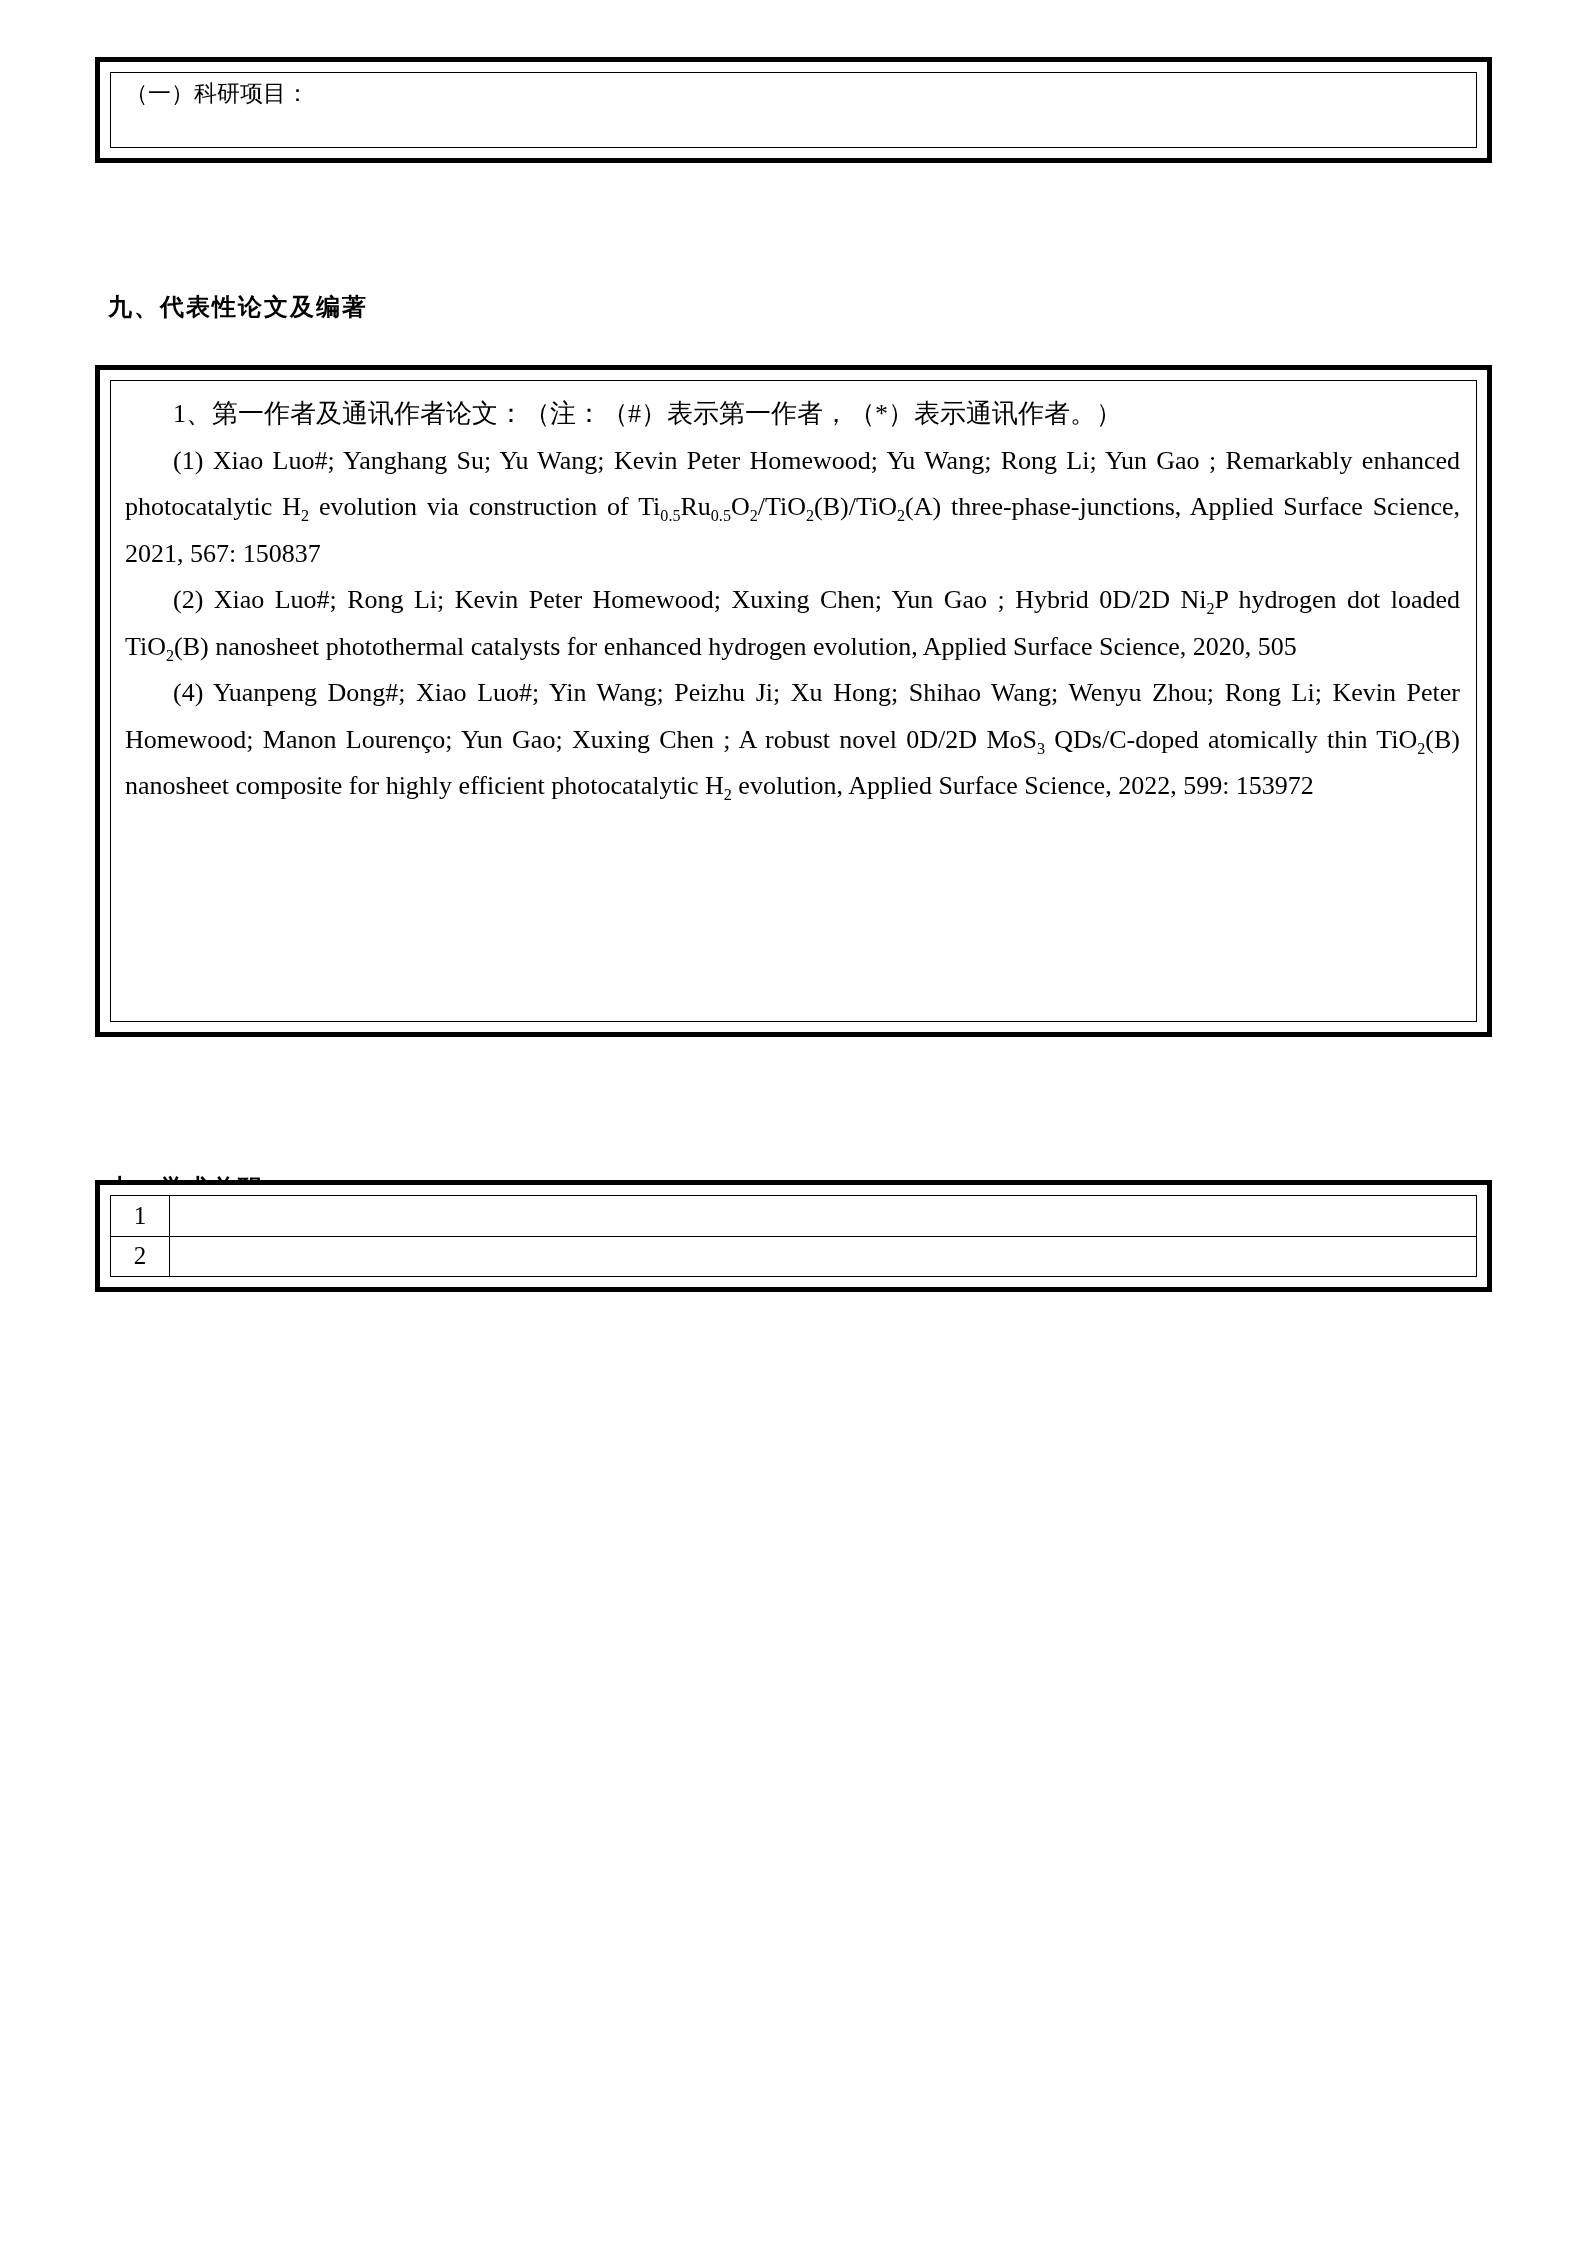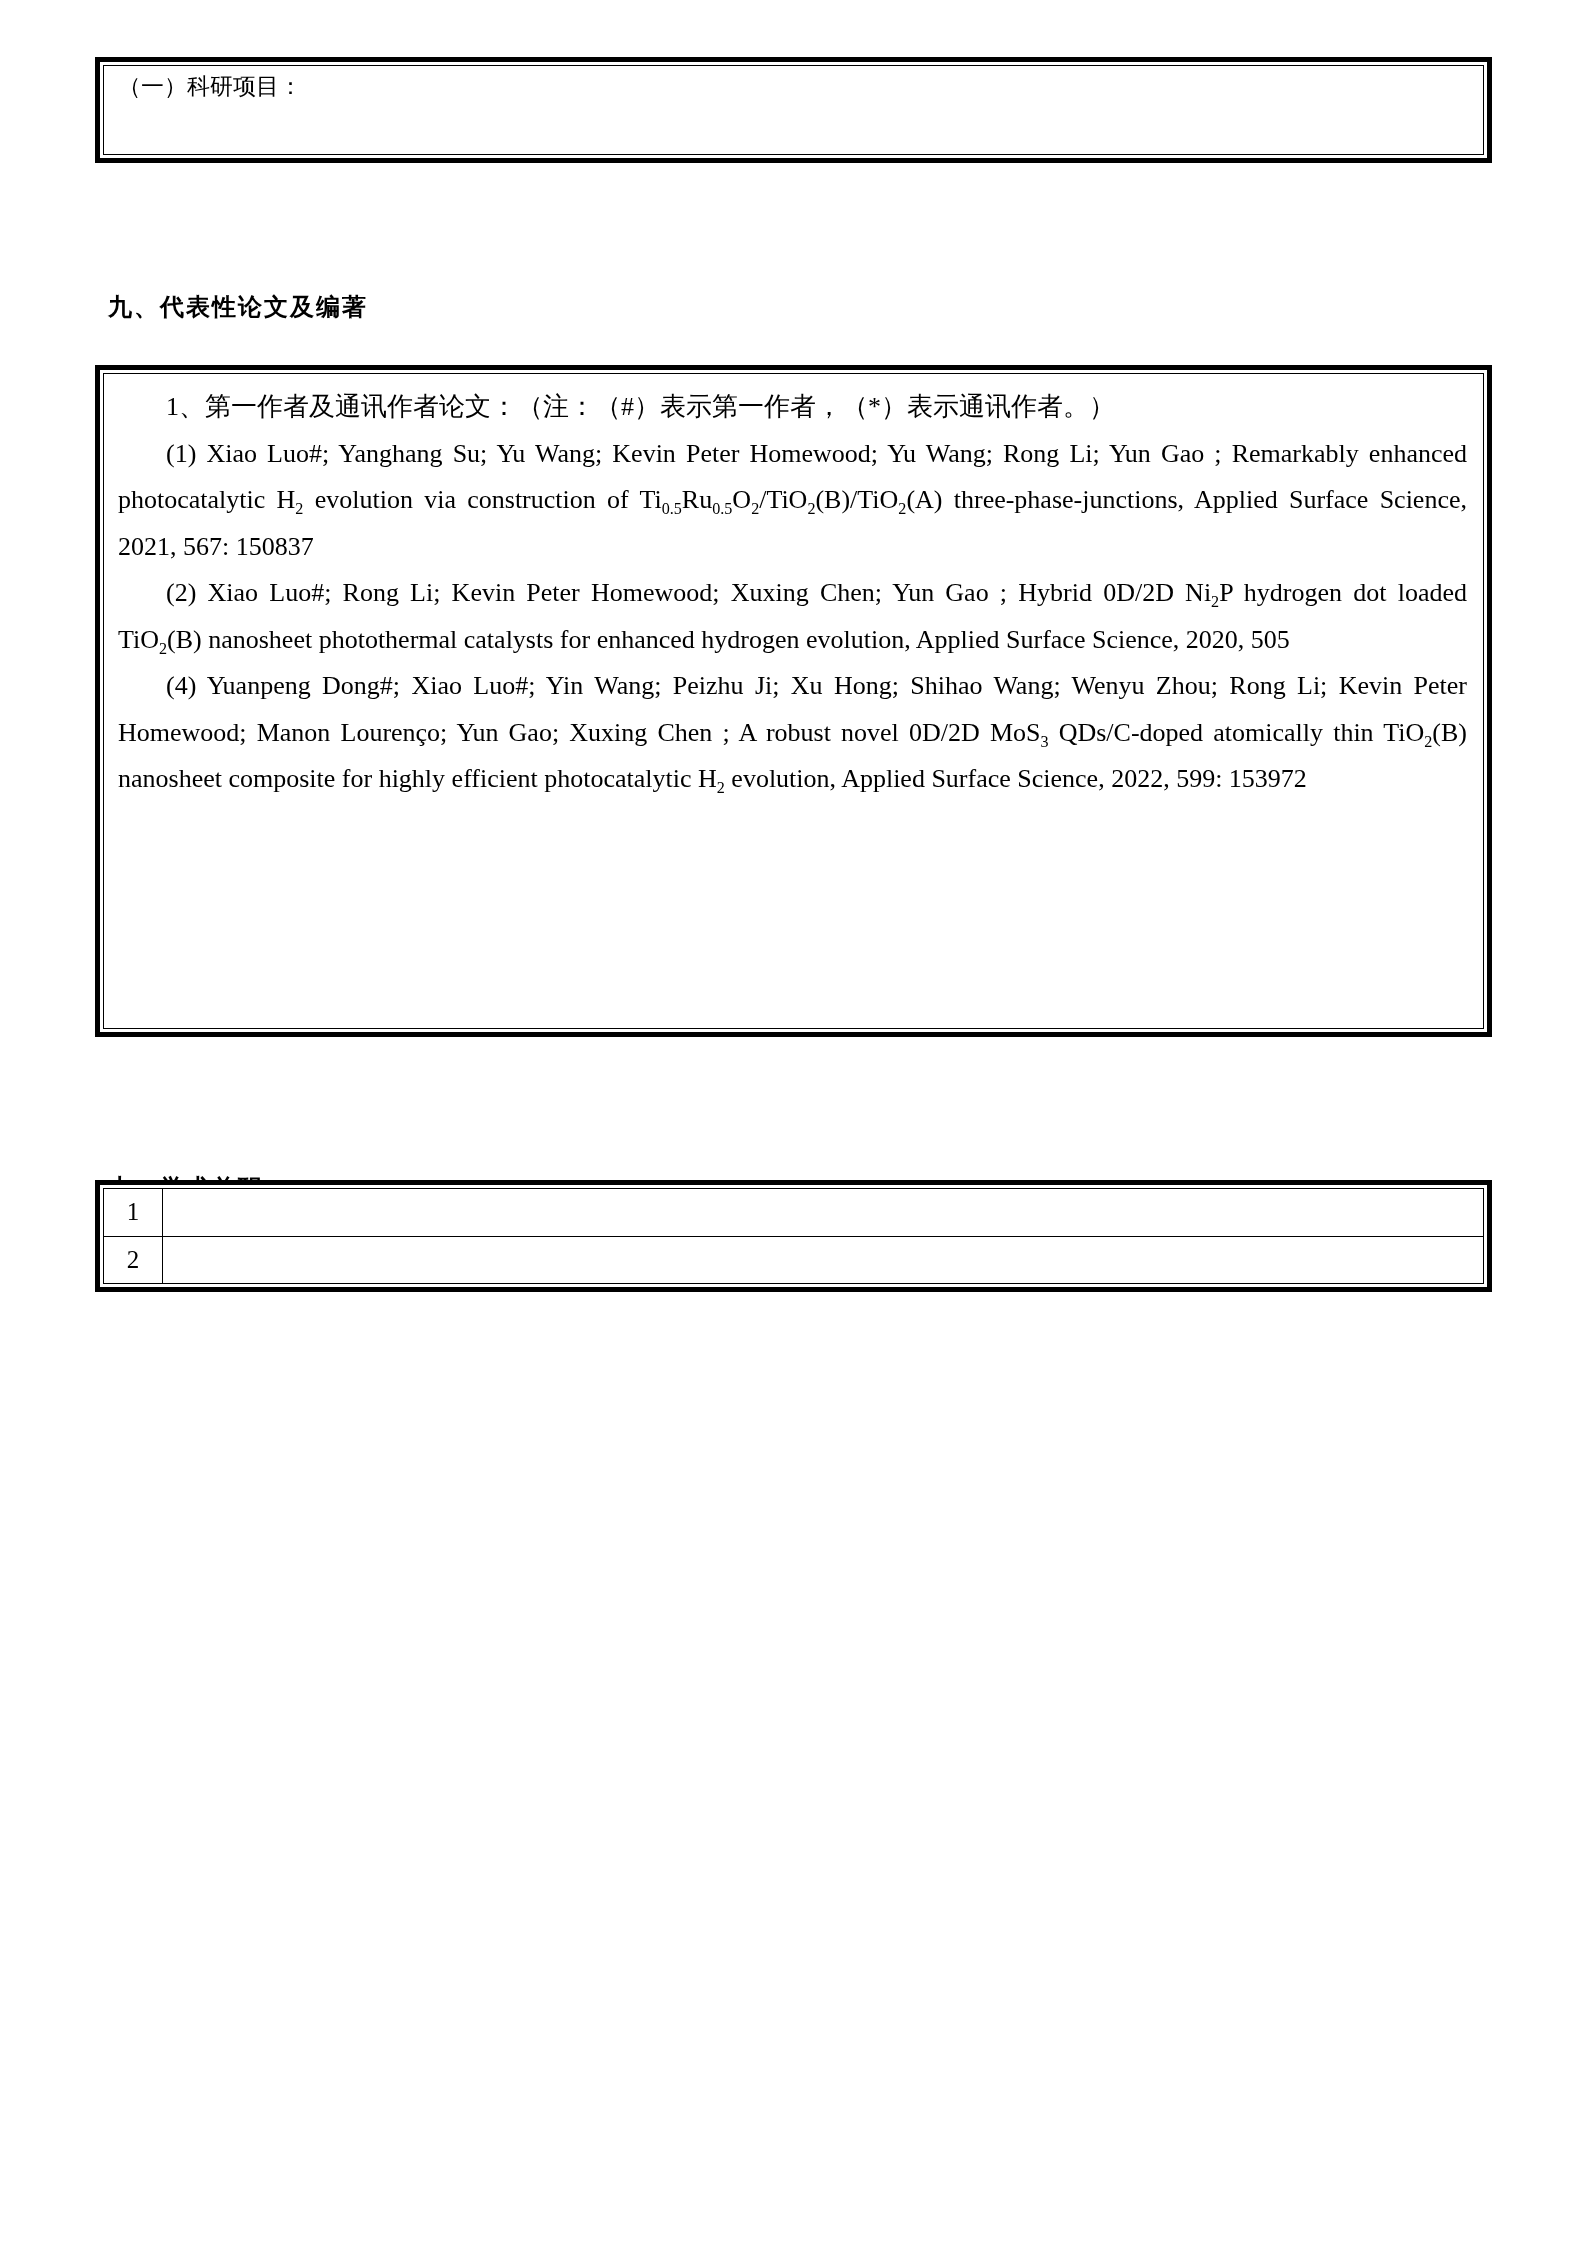--- a/index.html
+++ b/index.html
@@ -8,21 +8,21 @@
     width:1587px;height:2245px;
     background:#ffffff;
     color:#000;
     font-family:"Liberation Serif","DejaVu Serif",serif;
     overflow:hidden;
   }
   
   .dbox{
     position:absolute;
     border:5px solid #000;
-    padding:3px;
+    padding:10px;
     box-sizing:border-box;
     background:#fff;
   }
   .dbox-inner{
     border:1.5px solid #000;
     box-sizing:border-box;
     height:100%;
     overflow:hidden;
   }
   .projects-box{left:95px;top:57px;width:1397px;height:106px;}

